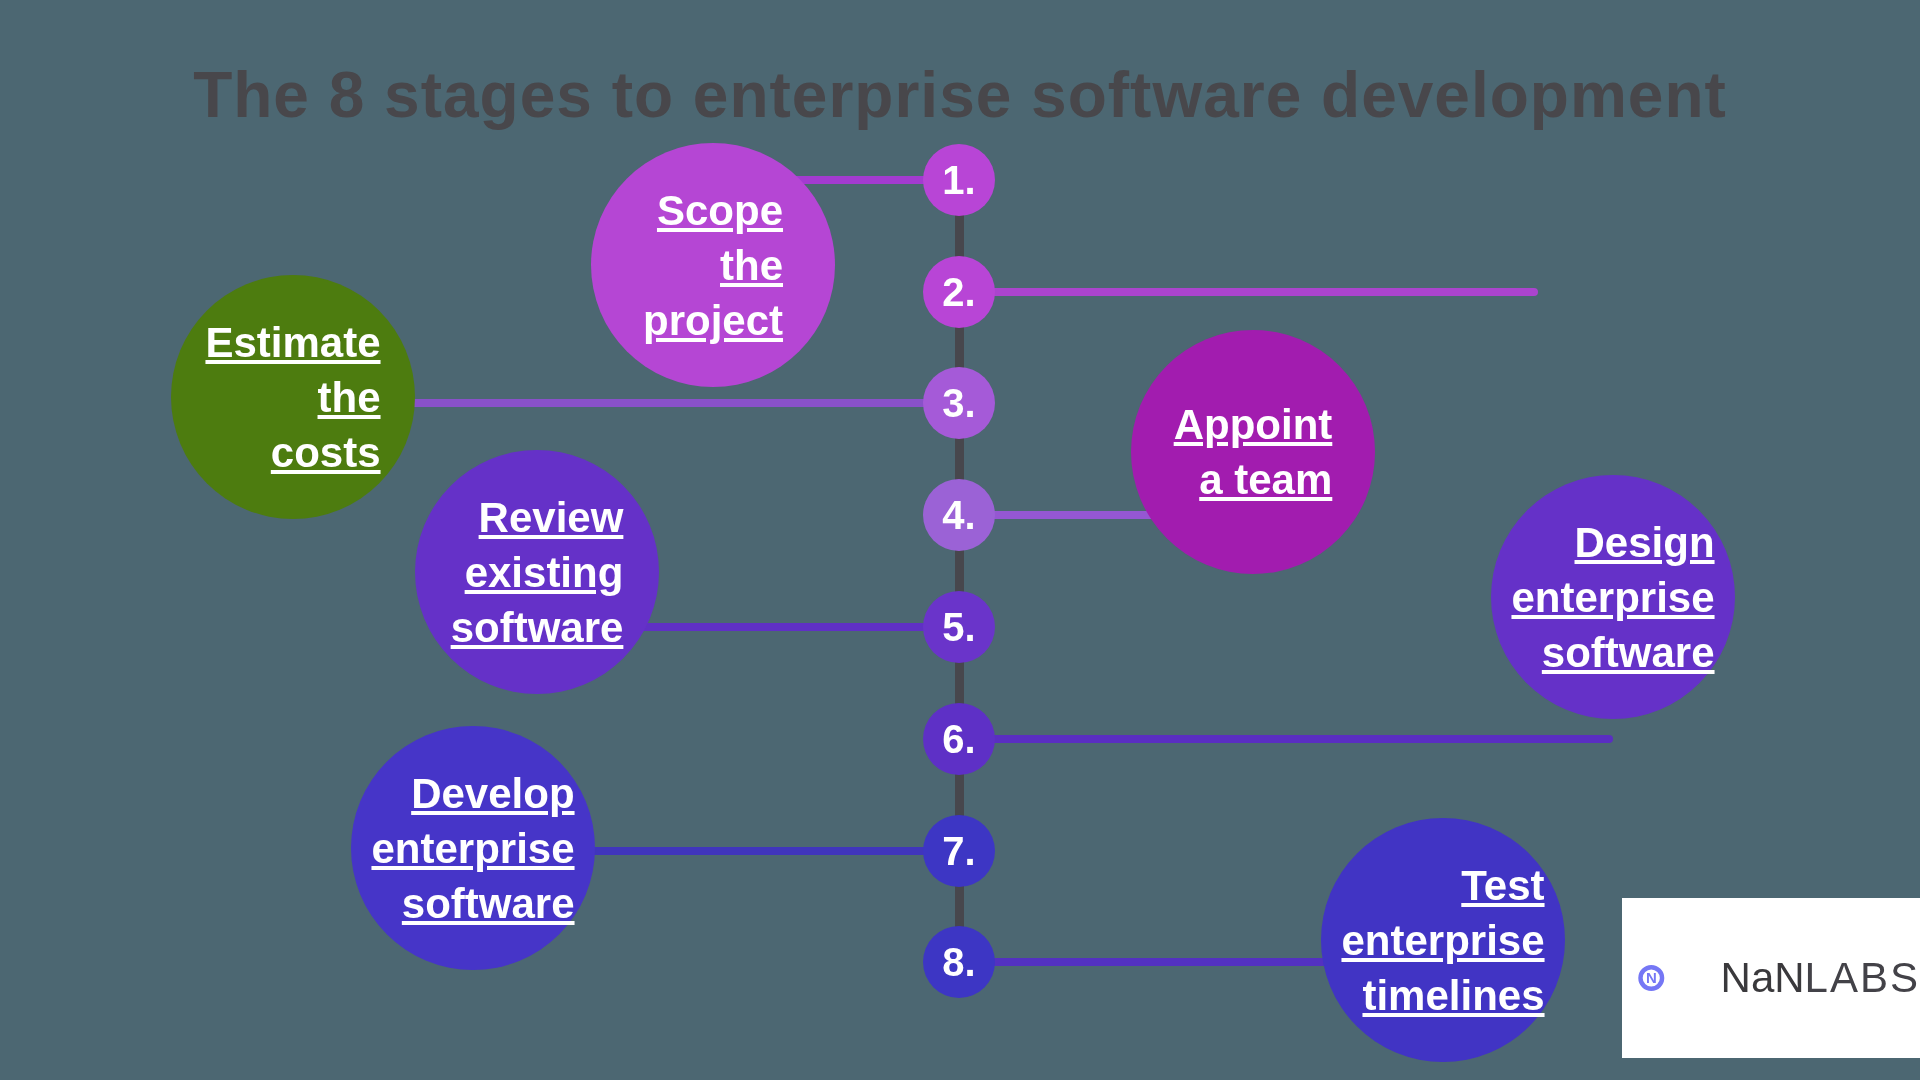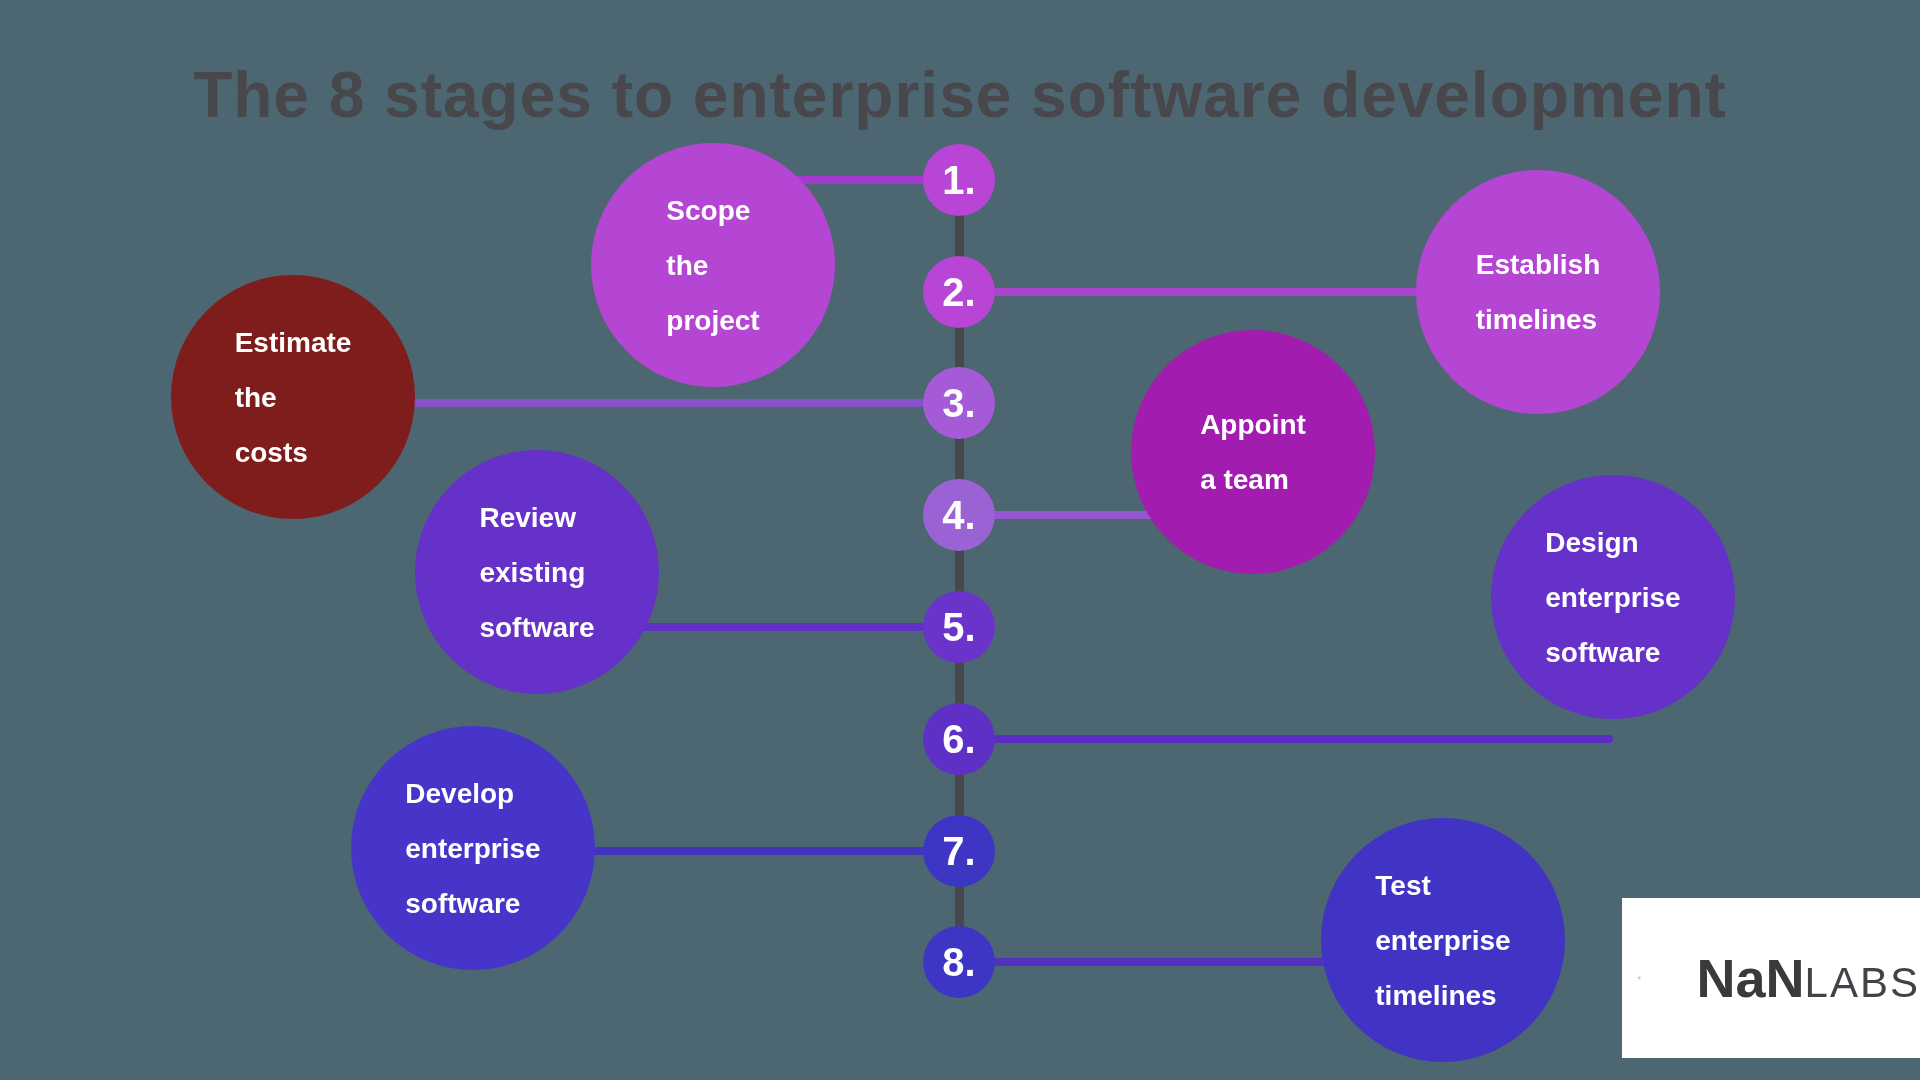--- a/index.html
+++ b/index.html
@@ -47,39 +47,39 @@
   .n5{background:#6a34ca;}
   .n6{background:#5e30c6;}
   .n7,.n8{background:#3d36c4;}
 
   
   .big-circle{
     position:absolute;width:244px;height:244px;border-radius:50%;
     display:flex;align-items:center;justify-content:center;
   }
   .big-label{
-    color:#ffffff;font-size:28px;font-weight:700;
-    line-height:55px;text-align:left;white-space:pre-line;
+    color:#ffffff;font-size:42px;font-weight:700;
+    line-height:55px;text-align:right;white-space:pre-line;text-decoration:underline;
   }
   .s1,.s2{background:#b546d4;}
-  .s3{background:#7f1d1d;}
+  .s3{background:#4d7c0f;}
   .s4{background:#a21caf;}
   .s5,.s6{background:#6531c8;}
   .s7{background:#4635c8;}
   .s8{background:#4134c4;}
 
   
   .logo-box{
     position:absolute;left:1622px;top:898px;width:298px;height:160px;
     background:#ffffff;
     display:flex;align-items:center;gap:13px;
     padding-left:16px;box-sizing:border-box;
   }
   .logo-text{display:flex;align-items:baseline;color:#3a393c;}
-  .logo-bold{font-size:54px;font-weight:700;letter-spacing:0px;margin-left:43px;}
+  .logo-bold{font-size:42px;font-weight:400;letter-spacing:0px;margin-left:43px;}
   .logo-light{font-size:42px;font-weight:300;letter-spacing:2px;color:#434248;}
 </style>
 </head>
 <body>
 
 <div id="canvas">
 
   <div class="title">The 8 stages to enterprise software development</div>
 
   <div class="hline l1" style="left:713px;top:176px;width:246px"></div>
@@ -90,24 +90,20 @@
   <div class="hline l6" style="left:959px;top:735px;width:654px"></div>
   <div class="hline l7" style="left:473px;top:847px;width:486px"></div>
   <div class="hline l8" style="left:959px;top:958px;width:484px"></div>
 
   <div class="vline"></div>
 
   <div class="big-circle s1" style="left:591px;top:143px">
     <div class="big-label">Scope
 the
 project</div>
-  </div>
-  <div class="big-circle s2" style="left:1416px;top:170px">
-    <div class="big-label">Establish
-timelines</div>
   </div>
   <div class="big-circle s3" style="left:171px;top:275px">
     <div class="big-label">Estimate
 the
 costs</div>
   </div>
   <div class="big-circle s4" style="left:1131px;top:330px">
     <div class="big-label">Appoint
 a team</div>
   </div>

